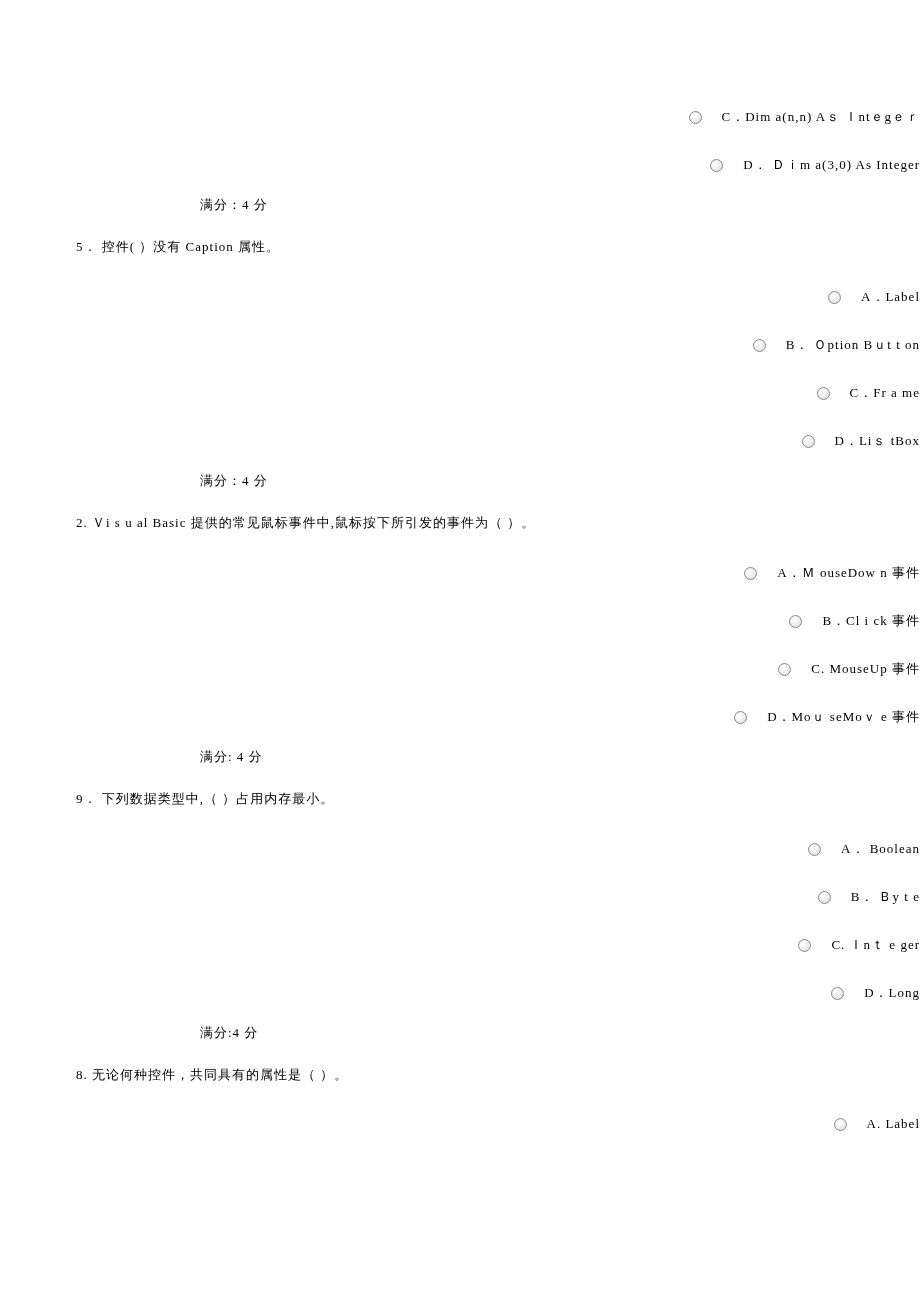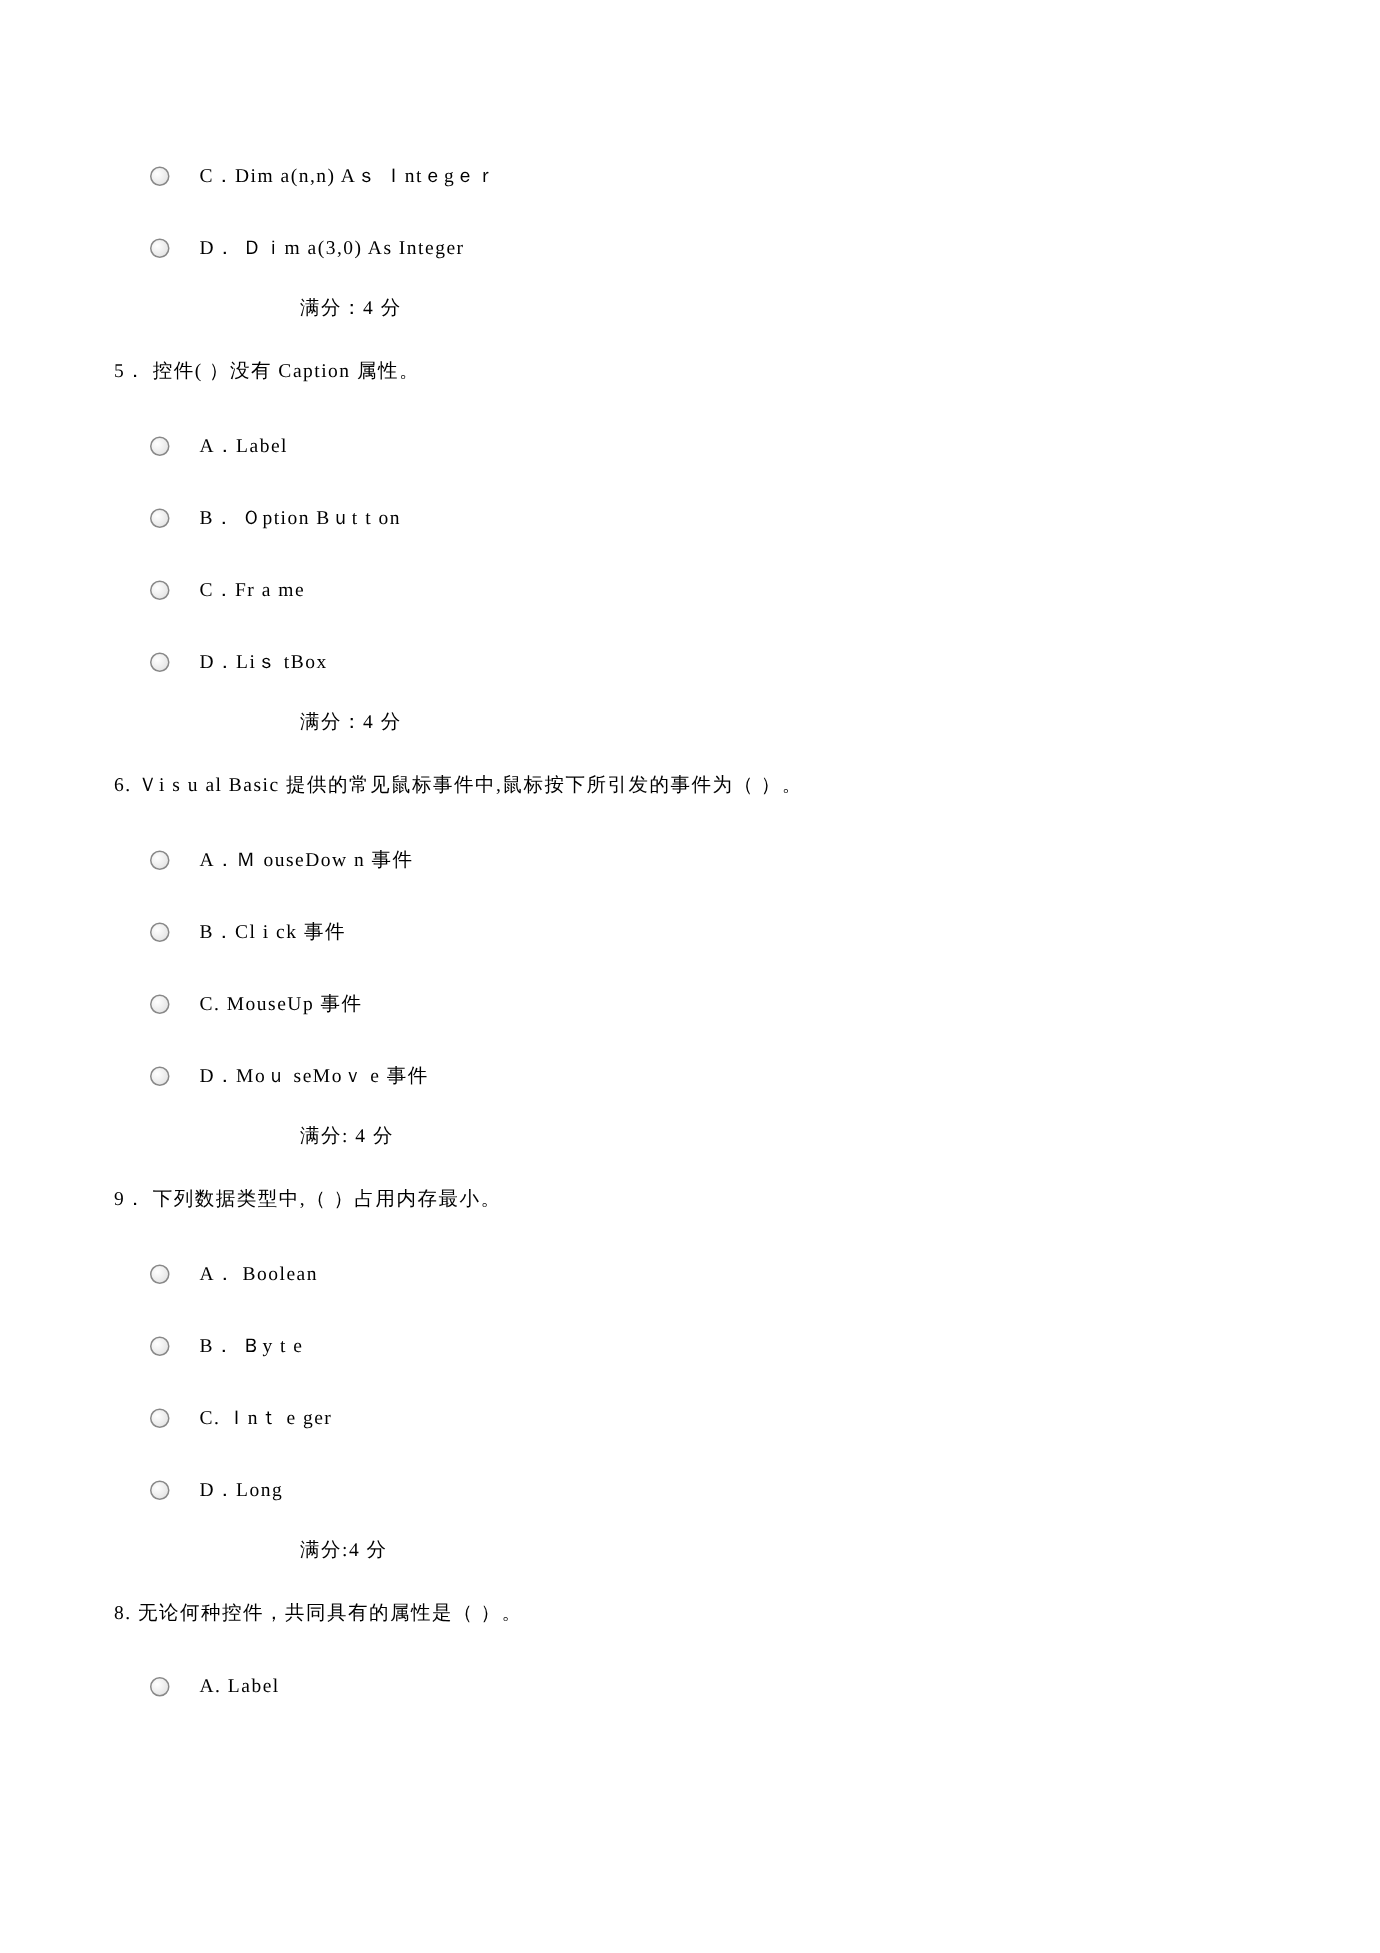--- a/index.html
+++ b/index.html
@@ -1,15 +1,15 @@
 <!DOCTYPE html>
 <html><head>
   <meta charset="utf-8">
   <style>
-    * { margin: 0; padding: 0; box-sizing: border-box; }
+    * { margin: 0; padding: 0; box-sizing: border-box; justify-content: flex-end; }
     body {
       width: 920px;
       height: 1302px;
       background: #ffffff;
       font-family: "SimSun", "宋体", serif;
       font-size: 13px;
       color: #000;
       padding: 100px 0 0 0;
     }
     .option-row {
@@ -66,21 +66,21 @@
 <div class="option-row">
   <span class="radio"></span>
   <span class="option-text">C．Fr a me</span>
 </div>
 <div class="option-row">
   <span class="radio"></span>
   <span class="option-text">D．Liｓ tBox</span>
 </div>
 <div class="score-row">满分：4    分</div>
 
-<div class="question-row">6.      Ｖi s u al Basic 提供的常见鼠标事件中,鼠标按下所引发的事件为（  ）。</div>
+<div class="question-row">2.      Ｖi s u al Basic 提供的常见鼠标事件中,鼠标按下所引发的事件为（  ）。</div>
 <div class="option-row">
   <span class="radio"></span>
   <span class="option-text">A．Ｍ ouseDow n 事件</span>
 </div>
 <div class="option-row">
   <span class="radio"></span>
   <span class="option-text">B．Cl i ck 事件</span>
 </div>
 <div class="option-row">
   <span class="radio"></span>

